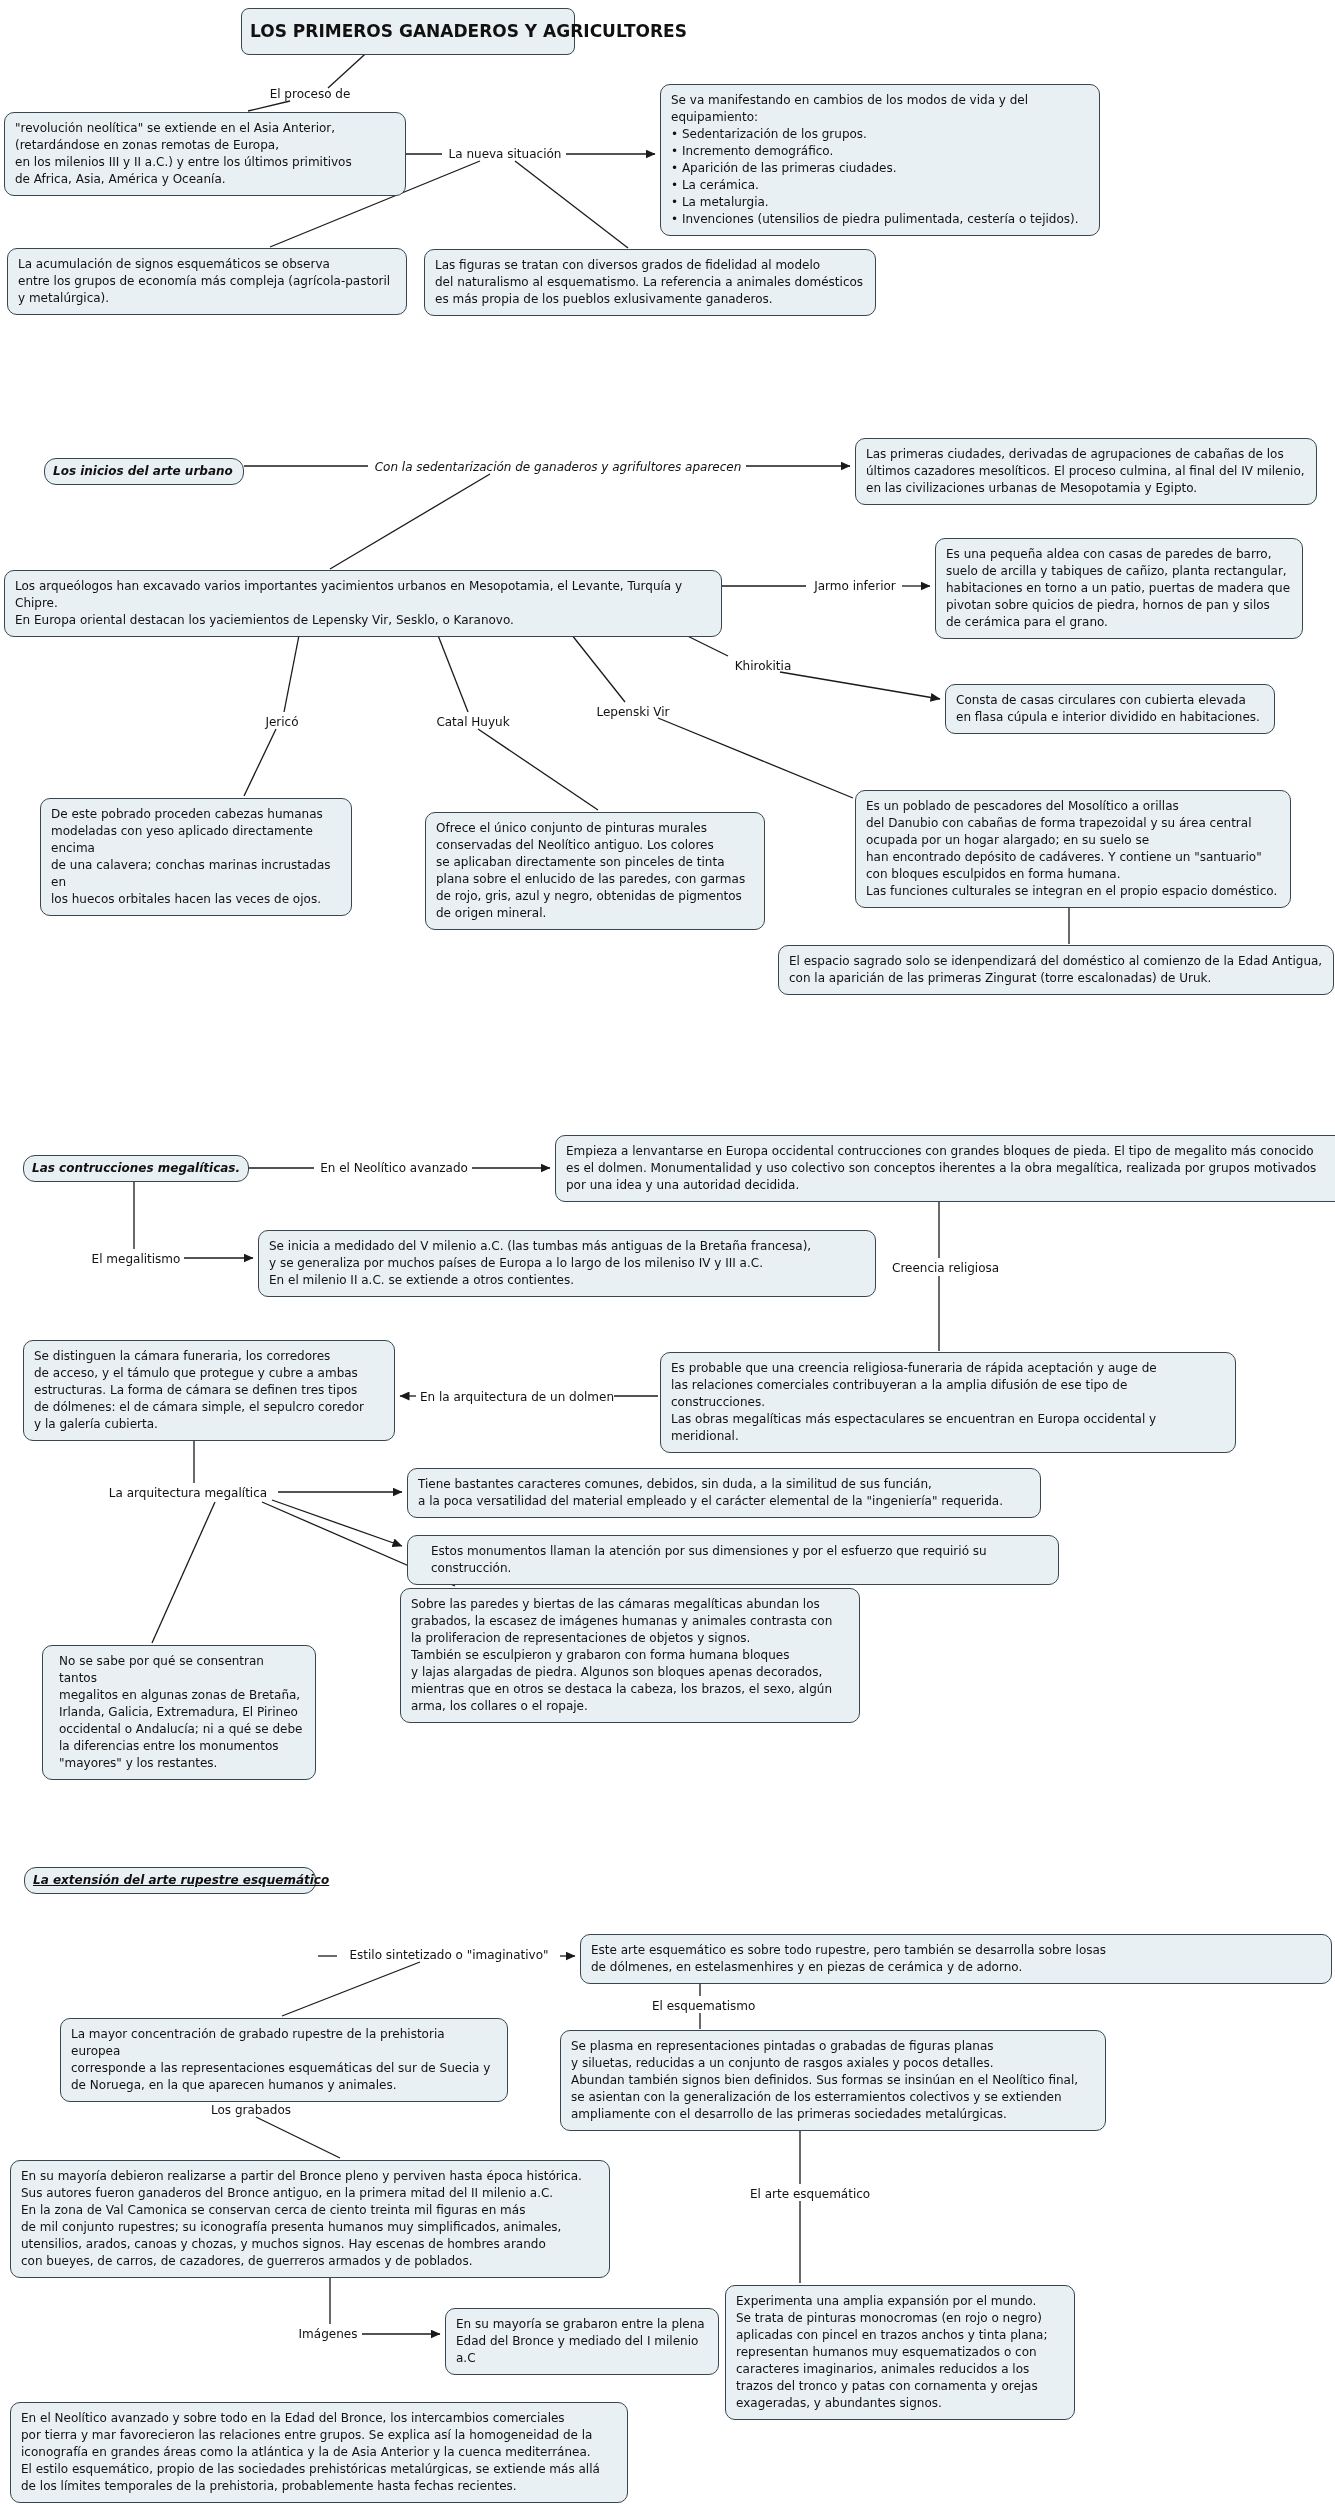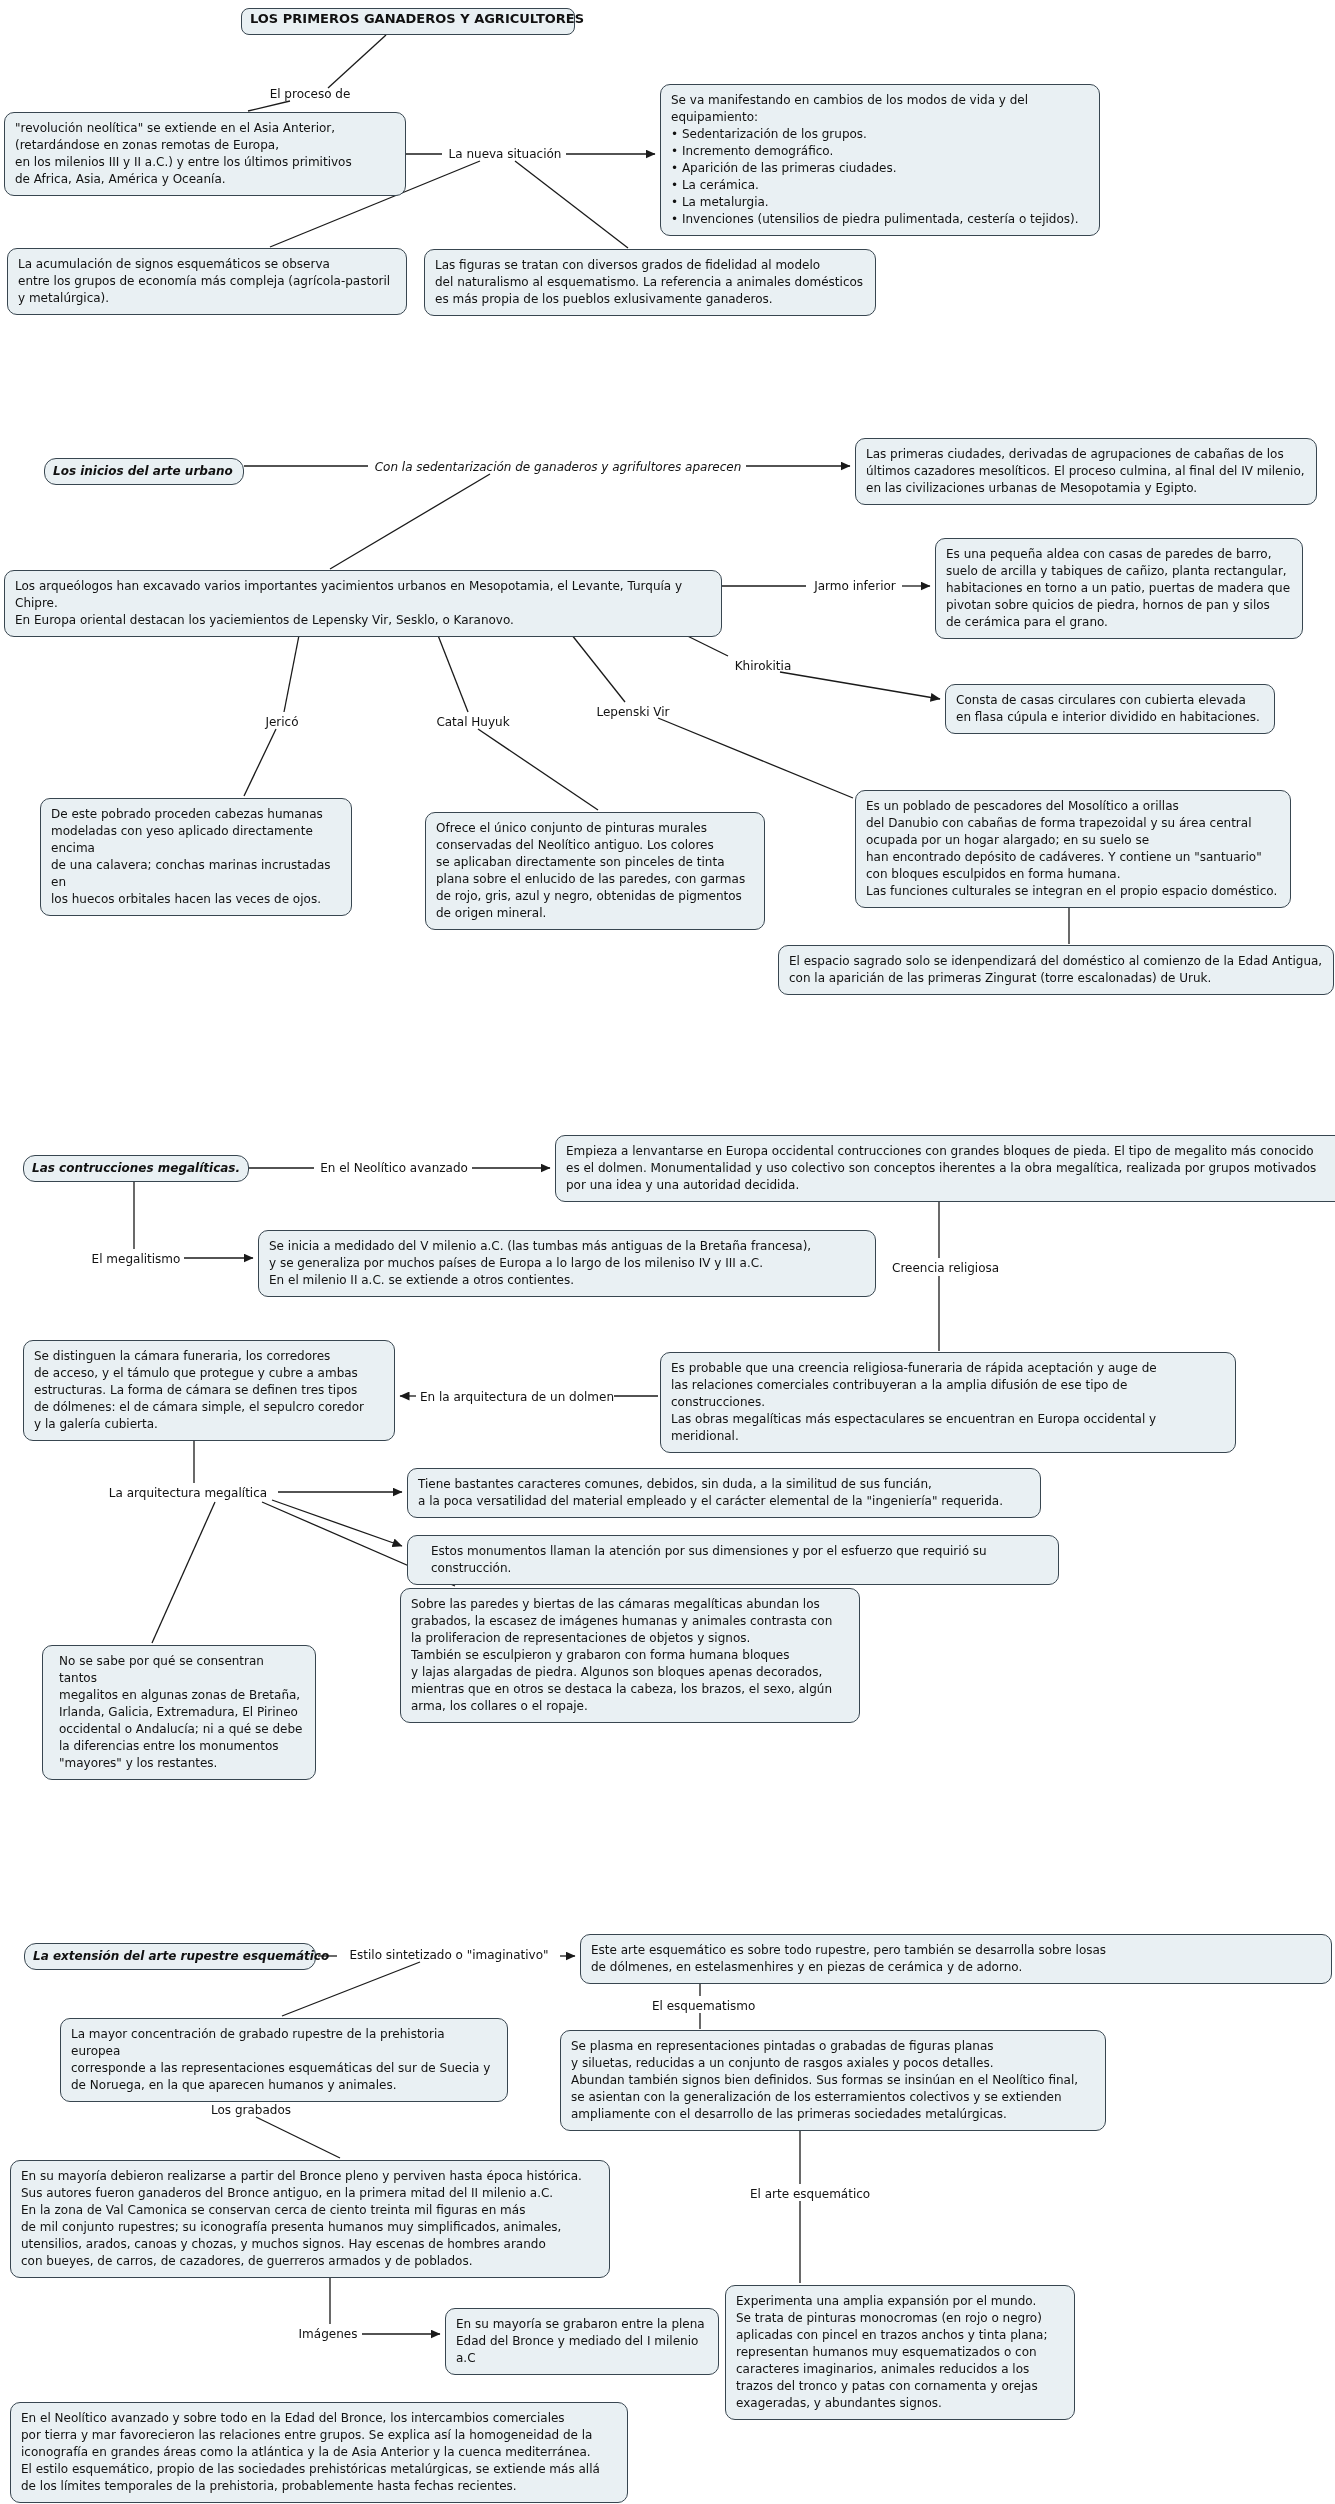--- a/index.html
+++ b/index.html
@@ -10,22 +10,22 @@
   #edges { position:absolute; left:0; top:0; width:1335px; height:2504px; pointer-events:none; }
   .node {
     position:absolute; box-sizing:border-box; color:#111;
     font:12px/17px "DejaVu Sans", sans-serif; white-space:pre-line;
   }
   .node.box, .node.title, .node.title2 {
     background:#e9f0f3; border:1.3px solid #384650; border-radius:10px;
     padding:7px 10px;
   }
   .node.title {
-    font-weight:bold; font-size:13px; text-align:center; white-space:nowrap;
-    padding:1px 8px; border-radius:8px;
+    font-weight:bold; font-size:17px; text-align:center; white-space:nowrap;
+    padding:14px 8px; border-radius:8px;
   }
   .node.title2 {
     font-weight:bold; font-style:italic; white-space:nowrap;
     padding:4px 8px; border-radius:12px;
   }
   .node.label { background:transparent; text-align:center; white-space:nowrap; }
 </style>
 </head>
 <body>
 
@@ -169,21 +169,21 @@
 También se esculpieron y grabaron con forma humana bloques
 y lajas alargadas de piedra. Algunos son bloques apenas decorados,
 mientras que en otros se destaca la cabeza, los brazos, el sexo, algún
 arma, los collares o el ropaje.</div>
       <div class="node box" style="left: 42px; top: 1645px; width: 274px; min-height: 118px; padding-left: 16px;">No se sabe por qué se consentran tantos
 megalitos en algunas zonas de Bretaña,
 Irlanda, Galicia, Extremadura, El Pirineo
 occidental o Andalucía; ni a qué se debe
 la diferencias entre los monumentos
 "mayores" y los restantes.</div>
-      <div class="node title2" style="left: 24px; top: 1943px; width: 292px; min-height: 26px;">La extensión del arte rupestre esquemático</div>
+      <div class="node title2" style="left: 24px; top: 1867px; width: 292px; min-height: 26px; text-decoration: underline;">La extensión del arte rupestre esquemático</div>
       <div class="node label" style="left: 340px; top: 1947px; width: 218px; min-height: 15px;">Estilo sintetizado o "imaginativo"</div>
       <div class="node box" style="left: 580px; top: 1934px; width: 752px; min-height: 50px;">Este arte esquemático es sobre todo rupestre, pero también se desarrolla sobre losas
 de dólmenes, en estelasmenhires y en piezas de cerámica y de adorno.</div>
       <div class="node label" style="left: 652px; top: 1998px; width: 100px; min-height: 15px;">El esquematismo</div>
       <div class="node box" style="left: 60px; top: 2018px; width: 448px; min-height: 67px;">La mayor concentración de grabado rupestre de la prehistoria europea
 corresponde a las representaciones esquemáticas del sur de Suecia y
 de Noruega, en la que aparecen humanos y animales.</div>
       <div class="node box" style="left: 560px; top: 2030px; width: 546px; min-height: 101px;">Se plasma en representaciones pintadas o grabadas de figuras planas
 y siluetas, reducidas a un conjunto de rasgos axiales y pocos detalles.
 Abundan también signos bien definidos. Sus formas se insinúan en el Neolítico final,

